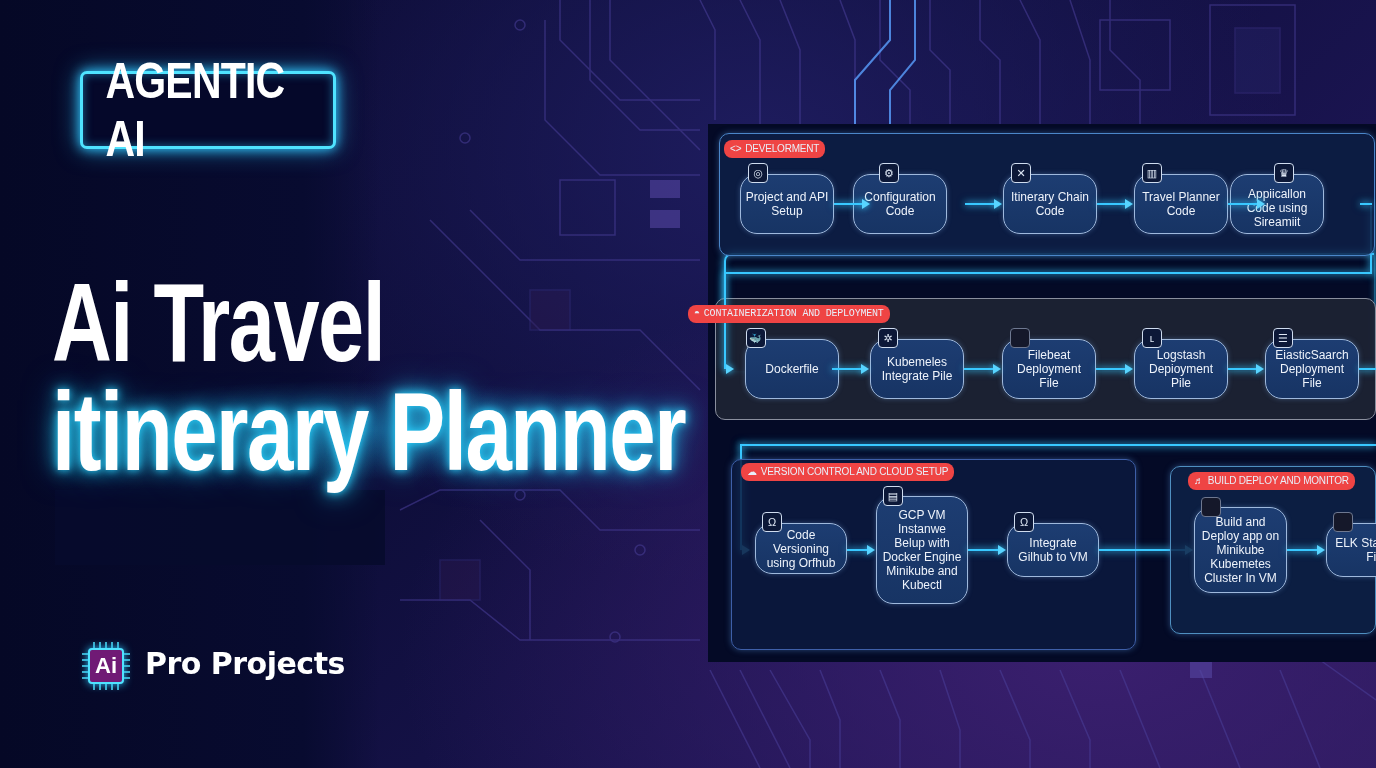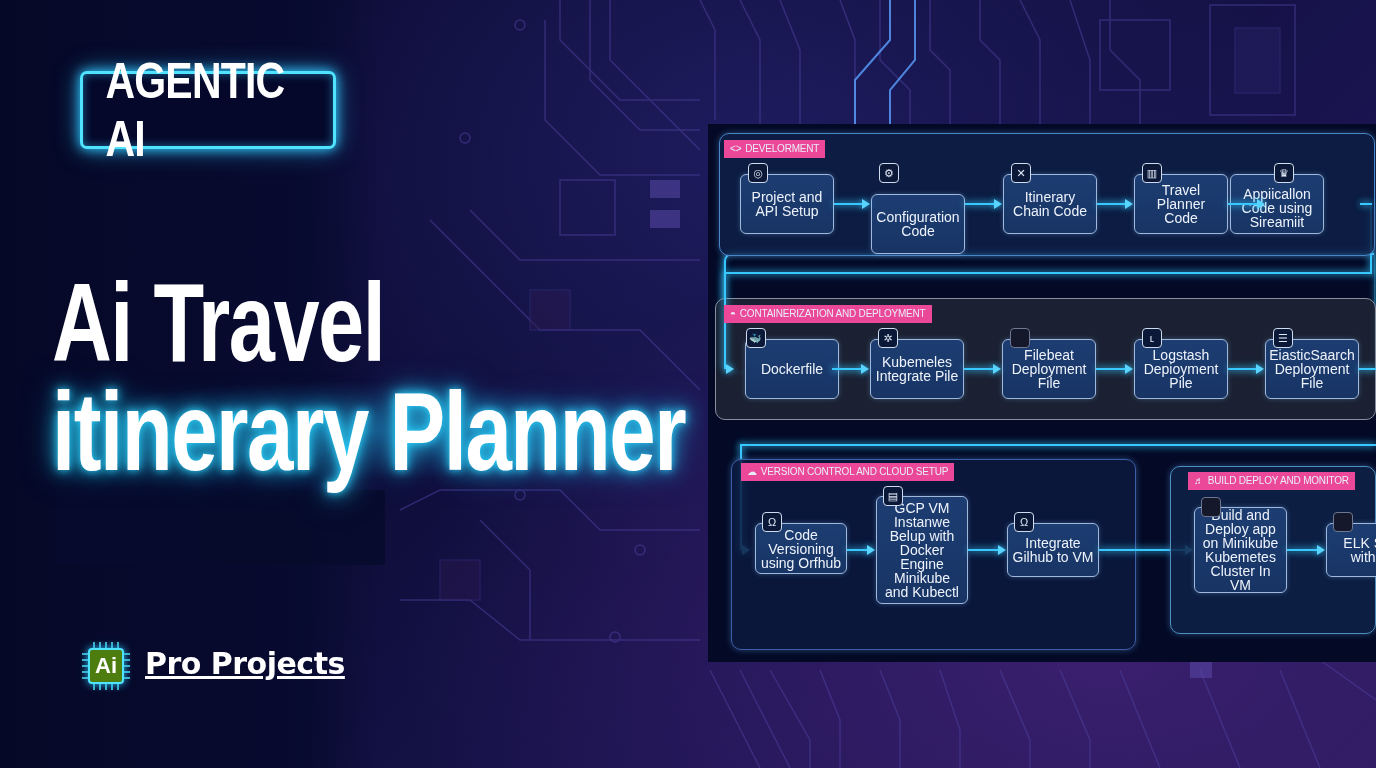--- a/index.html
+++ b/index.html
@@ -38,53 +38,53 @@
     text-shadow: 0 0 10px #2bd4ff, 0 0 24px rgba(43,212,255,0.8), 0 0 40px rgba(43,212,255,0.5); }
   .glow-band {
     position: absolute; left: 40px; top: 380px; width: 640px; height: 100px;
     background: radial-gradient(ellipse at center, rgba(40,170,230,0.35) 0%, rgba(40,170,230,0) 70%);
   }
   .logo-chip {
     position: absolute; left: 80px; top: 640px; width: 52px; height: 52px;
   }
   .logo-chip .chip-body {
     position: absolute; left: 8px; top: 8px; width: 36px; height: 36px;
-    border: 2px solid #4fe3ff; border-radius: 4px; background: #4d7c0f;
+    border: 2px solid #4fe3ff; border-radius: 4px; background: #701a75;
     box-shadow: 0 0 8px #30c8ff;
     display: flex; align-items: center; justify-content: center;
     font-weight: bold; font-size: 22px; color: #fff;
   }
   .logo-text {
     position: absolute; left: 145px; top: 646px; font-size: 30px; font-weight: bold;
-    font-family: "DejaVu Sans", sans-serif; color: #fff; letter-spacing: -0.5px; text-decoration: underline;
+    font-family: "DejaVu Sans", sans-serif; color: #fff; letter-spacing: -0.5px;
   }
 
   
   .dark-panel { position: absolute; background: #060b2a; }
 
   
   .diagram-bg { position: absolute; left: 708px; top: 124px; width: 668px; height: 538px; background: #040a26; }
   .section {
     position: absolute; border: 1.5px solid #4b86c9; border-radius: 10px;
     background: rgba(14,32,72,0.85);
     box-shadow: 0 0 6px rgba(75,134,201,0.5);
   }
   .section.alt { border-color: #8a8f9e; background: rgba(30,36,52,0.9); box-shadow: none; }
   .section-label {
     position: absolute; height: 18px; padding: 0 6px;
-    background: #ec4899; color: #e8eef8; font-size: 10px; line-height: 18px;
-    white-space: nowrap; border-radius: 0; letter-spacing: -0.2px;
+    background: #ef4444; color: #e8eef8; font-size: 10px; line-height: 18px;
+    white-space: nowrap; border-radius: 8px; letter-spacing: -0.2px;
   }
   .section-label .ico { margin-right: 4px; font-size: 10px; }
   .node {
     position: absolute; width: 94px; height: 60px;
     background: linear-gradient(180deg, #1d3d72 0%, #173464 100%);
-    border: 1.5px solid #9fb9dd; border-radius: 6px;
+    border: 1.5px solid #9fb9dd; border-radius: 17px;
     display: flex; align-items: center; justify-content: center; text-align: center;
-    font-size: 14px; line-height: 14px; color: #eef3fb; padding: 4px;
+    font-size: 12px; line-height: 14px; color: #eef3fb; padding: 4px;
     box-shadow: 0 0 5px rgba(120,170,230,0.35);
   }
   .node-icon {
     position: absolute; width: 20px; height: 20px; border: 1.5px solid #cfdcef;
     border-radius: 4px; background: #0c1838; color: #dfe8f5;
     display: flex; align-items: center; justify-content: center; font-size: 11px;
   }
   .node-icon.dark { background: #15182a; border-color: #6e7890; }
   .conn { position: absolute; background: #38c8ff; box-shadow: 0 0 6px #38c8ff, 0 0 10px rgba(56,200,255,0.6); }
   .arrowhead {
@@ -205,21 +205,21 @@
 
 <div class="section" style="left:719px;top:133px;width:656px;height:123px;"></div>
 <div class="section-label" style="left:724px;top:140px;">
   <span class="ico">&lt;&gt;</span><span>DEVELORMENT</span>
 </div>
 
 <div class="node" style="left:740px;top:174px;">
     <span>Project and API Setup</span>
   </div>
 <div class="node-icon" style="left:748px;top:163px;">◎</div>
-<div class="node" style="left:871px;top:174px;margin-top:20px;">
+<div class="node" style="left:853px;top:174px;">
     <span>Configuration Code</span>
   </div>
 <div class="node-icon" style="left:879px;top:163px;">⚙</div>
 <div class="node" style="left:1003px;top:174px;">
     <span>Itinerary Chain Code</span>
   </div>
 <div class="node-icon" style="left:1011px;top:163px;">✕</div>
 <div class="node" style="left:1134px;top:174px;">
     <span>Travel Planner Code</span>
   </div>
@@ -235,21 +235,21 @@
 <div class="arrowhead" style="left:994px;top:199px;"></div>
 <div class="conn" style="left:1097px;top:203px;width:30px;height:2px;"></div>
 <div class="arrowhead" style="left:1125px;top:199px;"></div>
 <div class="conn" style="left:1228px;top:203px;width:31px;height:2px;"></div>
 <div class="arrowhead" style="left:1257px;top:199px;"></div>
 <div class="conn" style="left:1360px;top:203px;width:12px;height:2px;"></div>
 
 <div class="section alt" style="left:715px;top:298px;width:661px;height:122px;"></div>
 <div class="conn" style="left:724px;top:273px;width:2px;height:96px;"></div>
 <div class="arrowhead" style="left:726px;top:364px;"></div>
-<div class="section-label" style="left:724px;top:305px;">
+<div class="section-label" style="left:688px;top:305px;font-family:Liberation Mono, monospace;">
   <span class="ico">◓</span><span>CONTAINERIZATION AND DEPLOYMENT</span>
 </div>
 
 <div class="node" style="left:745px;top:339px;align-items:center;">
     <span>Dockerfile</span>
   </div>
 <div class="node-icon" style="left:746px;top:328px;font-size:10px;">🐳</div>
 <div class="node" style="left:870px;top:339px;">
     <span>Kubemeles Integrate Pile</span>
   </div>

